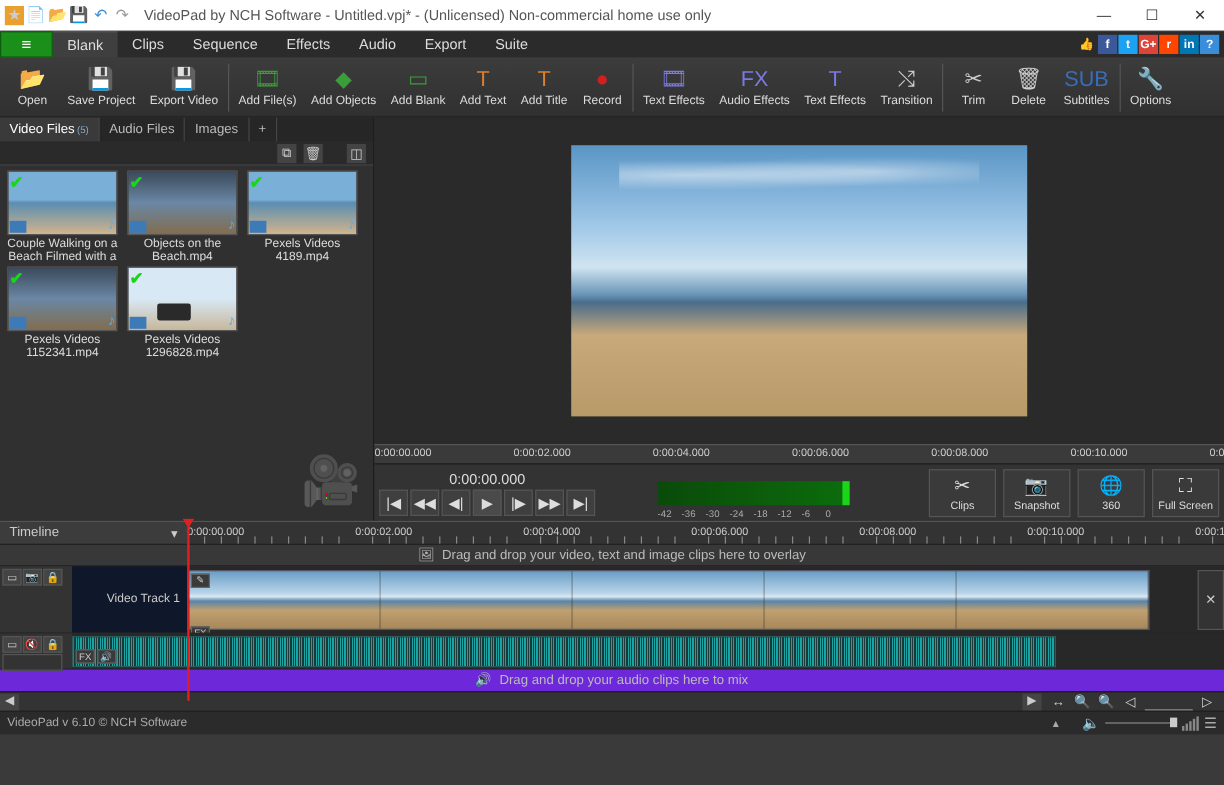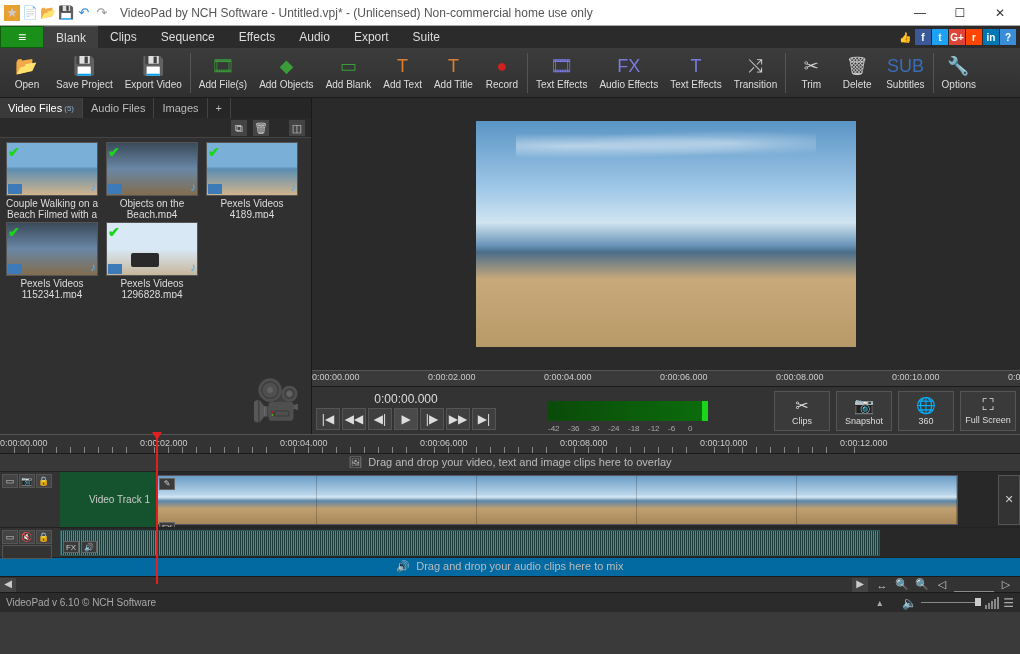--- a/index.html
+++ b/index.html
@@ -80,36 +80,36 @@
 .tlhead .lbl { width: 156px; padding: 2px 8px; background: #3c3c3c; display: flex; align-items: center; justify-content: space-between; }
 .tlruler { flex: 1; position: relative; font-size: 9px; color: #ccc; background: #333; }
 .tlruler div { position: absolute; top: 3px; }
 .tlruler .tk { position: absolute; top: 12px; width: 1px; height: 6px; background: #888; }
 .playhead { position: absolute; left: 156px; top: 0; width: 2px; height: 150px; background: #e02020; z-index: 5; }
 .playhead::before { content: ""; position: absolute; top: -2px; left: -4px; width: 10px; height: 8px; background: #e02020; clip-path: polygon(0 0, 100% 0, 50% 100%); }
 .overlay-hint { height: 18px; background: #383838; text-align: center; color: #bbb; font-size: 11px; padding: 2px; border-bottom: 1px solid #222; }
 .track { display: flex; align-items: stretch; border-bottom: 1px solid #222; background: #2d2d2d; }
 .track .tctrl { width: 60px; background: #333; display: flex; flex-wrap: wrap; gap: 1px; padding: 2px; align-content: flex-start; }
 .track .tctrl span { width: 16px; height: 14px; background: #444; border: 1px solid #555; font-size: 9px; display: inline-flex; align-items: center; justify-content: center; }
-.track .tname { width: 96px; background: #14532d; display: flex; align-items: center; justify-content: flex-end; padding-right: 6px; font-size: 10px; color: #ccc; }
+.track .tname { width: 96px; background: #0f172a; display: flex; align-items: center; justify-content: flex-end; padding-right: 6px; font-size: 10px; color: #ccc; }
 .track .tcontent { flex: 1; position: relative; background: #282828; overflow: hidden; }
 .vtrack { height: 56px; }
 .vtrack .tcontent { display: flex; align-items: center; }
 .vclip { height: 50px; margin: 2px 0; display: flex; border: 1px solid #556; }
 .vclip .vthumb { width: 160px; height: 100%; background: linear-gradient(#6a9dc5 0%, #b8d4ea 38%, #d8e8f2 44%, #5a85a8 52%, #c0a070 68%, #a88858 100%); border-right: 1px solid rgba(0,0,0,.2); }
 .vclip .icons { position: absolute; left: 2px; top: 2px; display: flex; flex-direction: column; gap: 32px; }
 .vclip .icons span { width: 16px; height: 12px; background: #3a3a3a; border: 1px solid #666; font-size: 8px; display: inline-flex; align-items: center; justify-content: center; }
 .endcap { width: 22px; height: 50px; background: #333; border: 1px solid #555; display: flex; align-items: center; justify-content: center; margin-left: auto; }
 .atrack { height: 30px; }
 .atrack .tcontent { background: #282828; }
 .wave { height: 26px; margin: 2px 0; background: #1a3a3a; position: relative; overflow: hidden; border: 1px solid #2a5a5a; width: 820px; }
 .wave::before { content: ""; position: absolute; inset: 0; background: repeating-linear-gradient(90deg, #1ad0d0 0, #1ad0d0 1px, transparent 1px, transparent 2px); opacity: .7; }
 .wave .aicons { position: absolute; left: 2px; bottom: 2px; display: flex; gap: 2px; }
 .wave .aicons span { width: 16px; height: 12px; background: #3a3a3a; border: 1px solid #666; font-size: 8px; display: inline-flex; align-items: center; justify-content: center; }
-.mix-hint { height: 18px; background: #0369a1; text-align: center; color: #bbb; font-size: 11px; padding: 2px; }
+.mix-hint { height: 18px; background: #6d28d9; text-align: center; color: #bbb; font-size: 11px; padding: 2px; }
 .hscroll { height: 16px; background: #333; display: flex; align-items: center; border-top: 1px solid #1a1a1a; }
 .hscroll .arrow { width: 16px; height: 14px; background: #444; text-align: center; font-size: 10px; }
 .hscroll .bar { flex: 1; }
 .hscroll .zoom { display: flex; gap: 4px; padding: 0 6px; }
 .hscroll .zoom span { width: 16px; height: 14px; display: inline-flex; align-items: center; justify-content: center; font-size: 11px; color: #ccc; }
 
 
 .status { height: 20px; background: #2b2b2b; display: flex; align-items: center; padding: 0 6px; color: #aaa; font-size: 10px; border-top: 1px solid #1a1a1a; }
 .status .spacer { flex: 1; }
 .status .vol { display: flex; gap: 4px; align-items: center; }
@@ -352,20 +352,24 @@
             <div class="ic">⛶</div>
             <div>Full Screen</div>
           </div>
         </div>
     </div>
   </div>
 </div>
 
 <div class="timeline" style="position:relative">
   <div class="tlhead">
+    <div class="lbl">
+      <span>Timeline</span>
+      <span>▾</span>
+    </div>
     <div class="tlruler" id="tlruler">
         <div style="left: 0px;">0:00:00.000</div>
         <div class="tk" style="left: 14px;"></div>
         <div class="tk" style="left: 28px;"></div>
         <div class="tk" style="left: 42px;"></div>
         <div class="tk" style="left: 56px;"></div>
         <div class="tk" style="left: 70px;"></div>
         <div class="tk" style="left: 84px;"></div>
         <div class="tk" style="left: 98px;"></div>
         <div class="tk" style="left: 112px;"></div>

